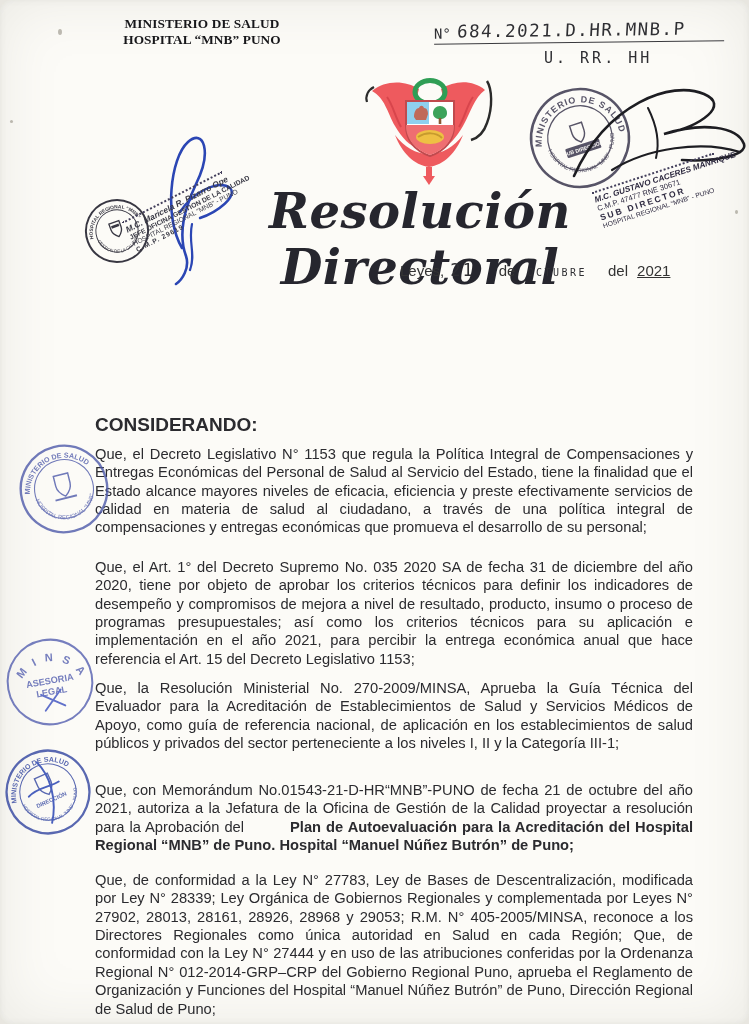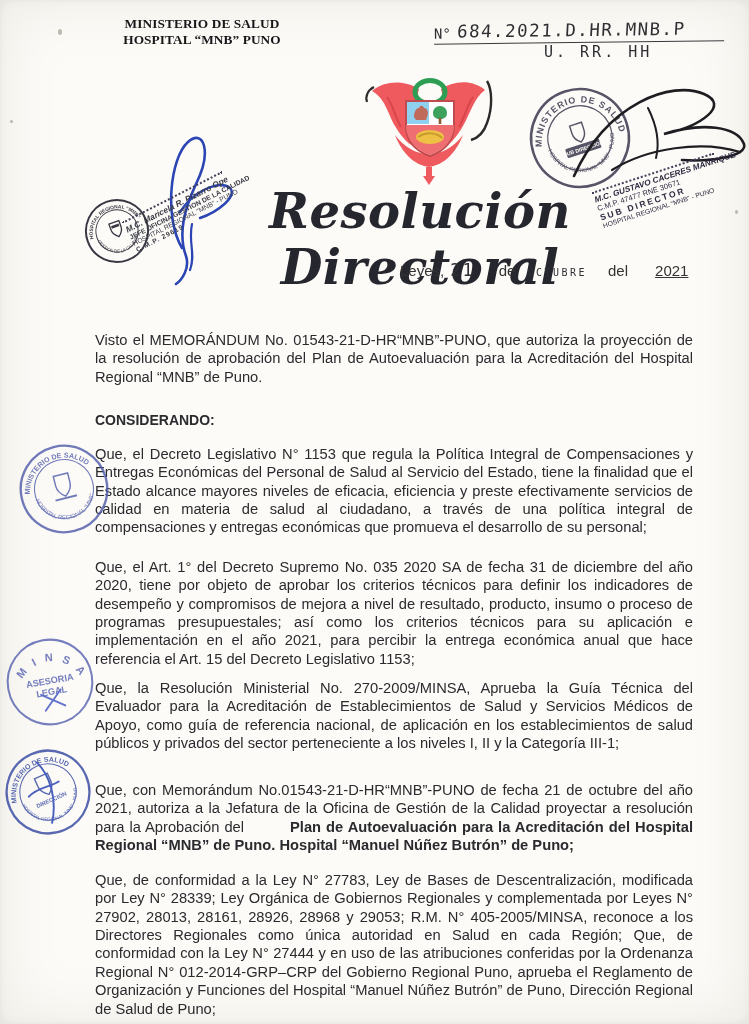--- a/index.html
+++ b/index.html
@@ -11,39 +11,39 @@
   .letterhead{position:absolute;left:92px;top:16px;width:220px;text-align:center;
               font-family:"Liberation Serif", serif;font-weight:bold;font-size:13.3px;
               line-height:15.6px;color:#17171a;letter-spacing:.1px;}
   
   .hw{font-family:"DejaVu Sans Mono", monospace;color:#2f2f33;}
   .doc-number{position:absolute;left:434px;top:20px;width:290px;}
   .doc-number .row{display:flex;align-items:flex-end;border-bottom:1.6px solid #3a3a3e;
                    padding-bottom:2px;transform:rotate(-.7deg);}
   .doc-number .prefix{font-size:14px;margin-right:6px;}
   .doc-number .num{font-size:17.5px;letter-spacing:1.5px;transform:skewX(-4deg);}
-  .doc-number .unit{margin-top:0;margin-left:110px;font-size:15px;letter-spacing:3px;}
+  .doc-number .unit{margin-top:6px;margin-left:110px;font-size:15px;letter-spacing:3px;}
   
   .coat{position:absolute;left:357px;top:75px;width:146px;height:114px;}
   
   .title{position:absolute;left:150px;top:183px;width:540px;text-align:center;
          font-family:"DejaVu Serif", serif;font-style:italic;font-weight:600;
          font-size:48px;color:#26262e;letter-spacing:.5px;}
   
   .dateline{position:absolute;left:400px;top:260px;white-space:nowrap;font-size:15px;color:#333;}
   .dateline .hw{font-size:17px;}
   .dateline .day{margin-left:6px;letter-spacing:2px;}
   .dateline .de{margin-left:24px;}
   .dateline .month{margin-left:12px;font-size:10px;letter-spacing:2.5px;}
   .dateline .del{margin-left:21px;}
-  .dateline .year{margin-left:27px;text-decoration:underline;}
+  .dateline .year{margin-left:9px;text-decoration:underline;}
   
   .para{position:absolute;left:95px;width:598px;font-size:14.7px;line-height:18.4px;
         text-align:justify;color:#2b2b2f;}
-  .heading{font-weight:bold;font-size:14px;}
+  .heading{font-weight:bold;font-size:19px;}
   .bold{font-weight:bold;margin-left:41px;}
   
   .stamp-svg{position:absolute;}
   .rot-lines{position:absolute;transform-origin:left top;color:#34304a;}
   .rot-lines .dots{border-top:2px dotted #44405c;margin-bottom:2px;}
   .rot-lines div{white-space:nowrap;}
   .sig-name{font-style:italic;font-weight:bold;}
   .speck{position:absolute;background:#8a8578;border-radius:50%;opacity:.55;}
 </style>
 </head>
@@ -147,21 +147,20 @@
     <div>HOSPITAL REGIONAL “MNB” - PUNO</div>
     <div style="font-weight:bold;letter-spacing:1px;">C.M.P. 29619</div>
   </div>
 
   <div class="title">Resolución Directoral</div>
 
   <div class="dateline">
     <span>Leyes,</span><span class="hw day">21</span><span class="de">de</span><span class="hw month">OCTUBRE</span><span class="del">del</span><span class="year">2021</span>
   </div>
 
-  <p class="para" style="top:316px;">Visto el MEMORÁNDUM No. 01543-21-D-HR“MNB”-PUNO, que autoriza la proyección de la resolución de aprobación del Plan de Autoevaluación para la Acreditación del Hospital Regional “MNB” de Puno.</p>
   <p class="para heading" style="top:397px;">CONSIDERANDO:</p>
   <p class="para" style="top:430px;">Que, el Decreto Legislativo N° 1153 que regula la Política Integral de Compensaciones y Entregas Económicas del Personal de Salud al Servicio del Estado, tiene la finalidad que el Estado alcance mayores niveles de eficacia, eficiencia y preste efectivamente servicios de calidad en materia de salud al ciudadano, a través de una política integral de compensaciones y entregas económicas que promueva el desarrollo de su personal;</p>
   <p class="para" style="top:543px;">Que, el Art. 1° del Decreto Supremo No. 035 2020 SA de fecha 31 de diciembre del año 2020, tiene por objeto de aprobar los criterios técnicos para definir los indicadores de desempeño y compromisos de mejora a nivel de resultado, producto, insumo o proceso de programas presupuestales; así como los criterios técnicos para su aplicación e implementación en el año 2021, para percibir la entrega económica anual que hace referencia el Art. 15 del Decreto Legislativo 1153;</p>
   <p class="para" style="top:664px;">Que, la Resolución Ministerial No. 270-2009/MINSA, Aprueba la Guía Técnica del Evaluador para la Acreditación de Establecimientos de Salud y Servicios Médicos de Apoyo, como guía de referencia nacional, de aplicación en los establecimientos de salud públicos y privados del sector perteneciente a los niveles I, II y la Categoría III-1;</p>
   <p class="para" style="top:766px;"><span>Que, con Memorándum No.01543-21-D-HR“MNB”-PUNO de fecha 21 de octubre del año 2021, autoriza a la Jefatura de la Oficina de Gestión de la Calidad proyectar a resolución para la Aprobación del </span><span class="bold">Plan de Autoevaluación para la Acreditación del Hospital Regional “MNB” de Puno. Hospital “Manuel Núñez Butrón” de Puno;</span></p>
   <p class="para" style="top:856px;">Que, de conformidad a la Ley N° 27783, Ley de Bases de Descentralización, modificada por Ley N° 28339; Ley Orgánica de Gobiernos Regionales y complementada por Leyes N° 27902, 28013, 28161, 28926, 28968 y 29053; R.M. N° 405-2005/MINSA, reconoce a los Directores Regionales como única autoridad en Salud en cada Región; Que, de conformidad con la Ley N° 27444 y en uso de las atribuciones conferidas por la Ordenanza Regional N° 012-2014-GRP–CRP del Gobierno Regional Puno, aprueba el Reglamento de Organización y Funciones del Hospital “Manuel Núñez Butrón” de Puno, Dirección Regional de Salud de Puno;</p>
 
   <svg class="stamp-svg" style="left:18px;top:443px;width:92px;height:92px;opacity:.78;transform:rotate(-14deg);" viewBox="0 0 100 100">
     <defs>
       <path id="arcA-top" d="M 12,54 A 38,38 0 0 1 88,54" fill="none"></path>

